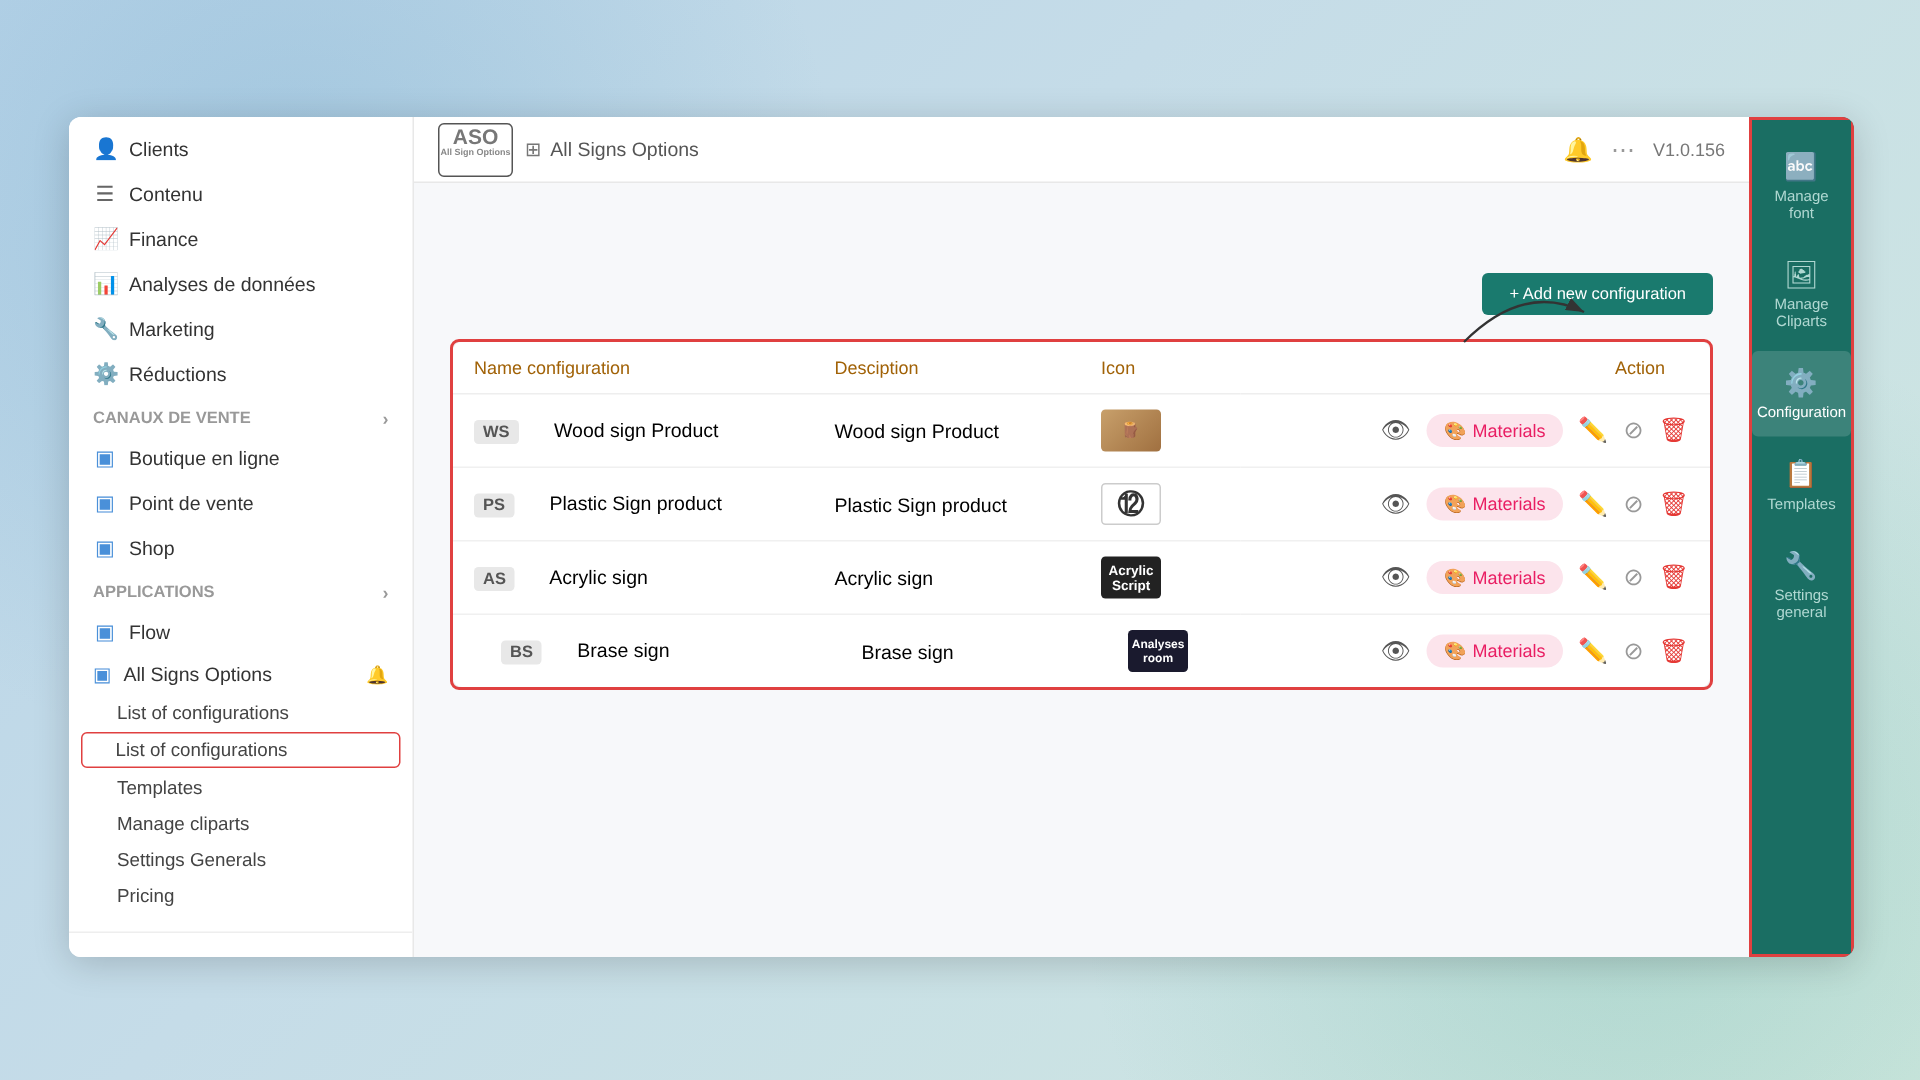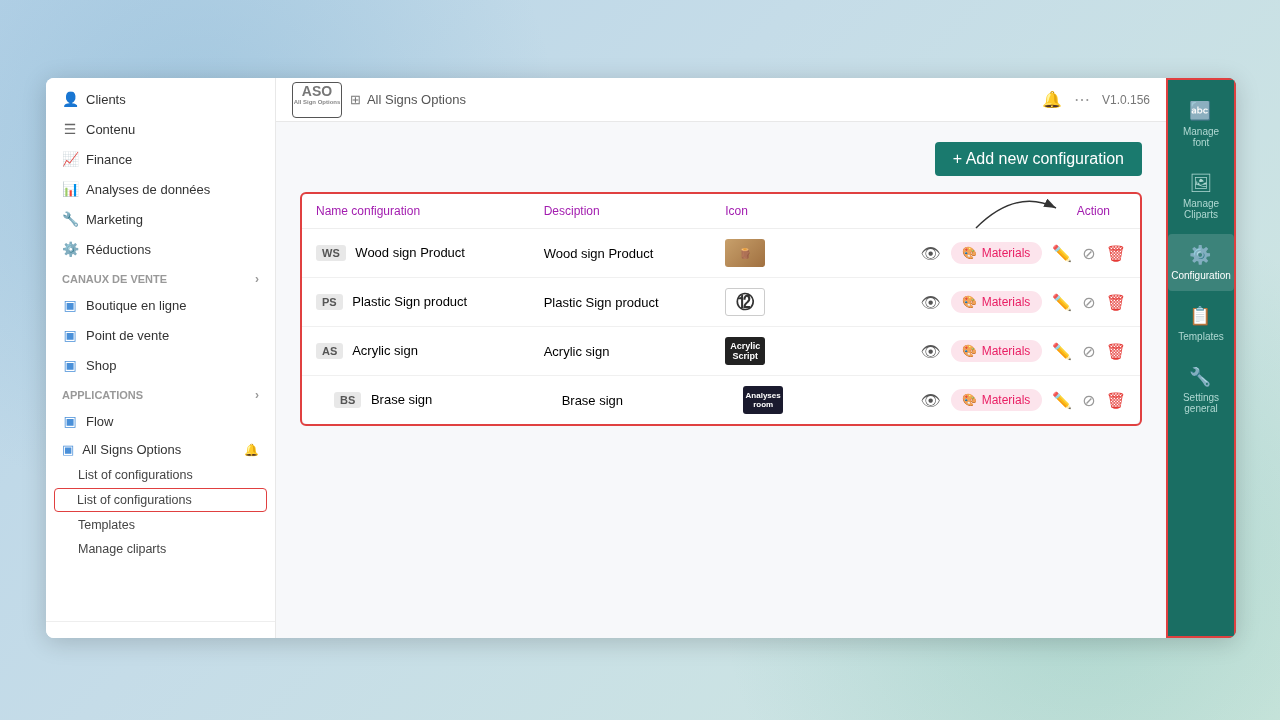--- a/index.html
+++ b/index.html
@@ -158,61 +158,62 @@
       display: flex;
       justify-content: flex-end;
       margin-bottom: 16px;
     }
     .add-btn {
       background: #1a7a6e;
       color: #fff;
       border: none;
       border-radius: 4px;
       padding: 8px 18px;
-      font-size: 16px;
+      font-size: 11px;
       cursor: pointer;
       display: flex;
       align-items: center;
       gap: 6px;
       font-weight: 500;
+      margin-top: 40px;
     }
 
     
     .config-table {
       width: 100%;
       border-collapse: collapse;
       background: #fff;
       border-radius: 6px;
       overflow: hidden;
       box-shadow: 0 1px 4px rgba(0,0,0,0.07);
     }
     .config-table th {
       text-align: left;
       padding: 10px 14px;
       font-size: 12px;
-      color: #a21caf;
+      color: #a16207;
       font-weight: 500;
       border-bottom: 1px solid #eee;
       background: #fff;
     }
     .config-table td {
       padding: 10px 14px;
       border-bottom: 1px solid #f0f0f0;
       vertical-align: middle;
     }
     .config-table tr:last-child td { border-bottom: none; padding-left: 32px; }
 
     .config-code {
       display: inline-block;
       background: #e8e8e8;
       border-radius: 3px;
       padding: 2px 6px;
       font-size: 11px;
       color: #555;
-      margin-right: 6px;
+      margin-right: 20px;
       font-weight: 600;
     }
 
     .icon-thumb {
       width: 40px;
       height: 28px;
       border-radius: 3px;
       object-fit: cover;
       display: flex;
       align-items: center;
@@ -368,20 +369,26 @@
       <span>List of configurations</span>
     </div>
     <div class="sidebar-sub-item highlight-sub" style="border: 1.5px solid #e04040; border-radius:4px; margin: 1px 8px; padding: 4px 8px 4px 22px; background: #fff;">
       <span>List of configurations</span>
     </div>
     <div class="sidebar-sub-item">
       <span>Templates</span>
     </div>
     <div class="sidebar-sub-item">
       <span>Manage cliparts</span>
+    </div>
+    <div class="sidebar-sub-item">
+      <span>Settings Generals</span>
+    </div>
+    <div class="sidebar-sub-item">
+      <span>Pricing</span>
     </div>
 
     <div class="sidebar-bottom">
       
       
     </div>
   </div>
 
   <div style="display:flex; flex:1; overflow:hidden;">
 

